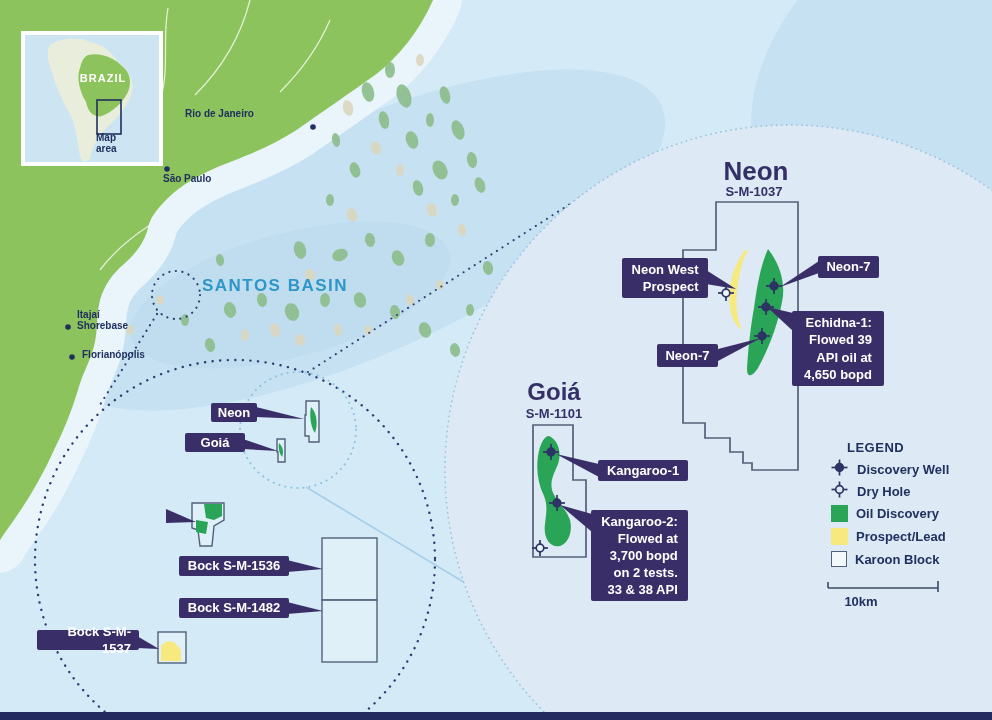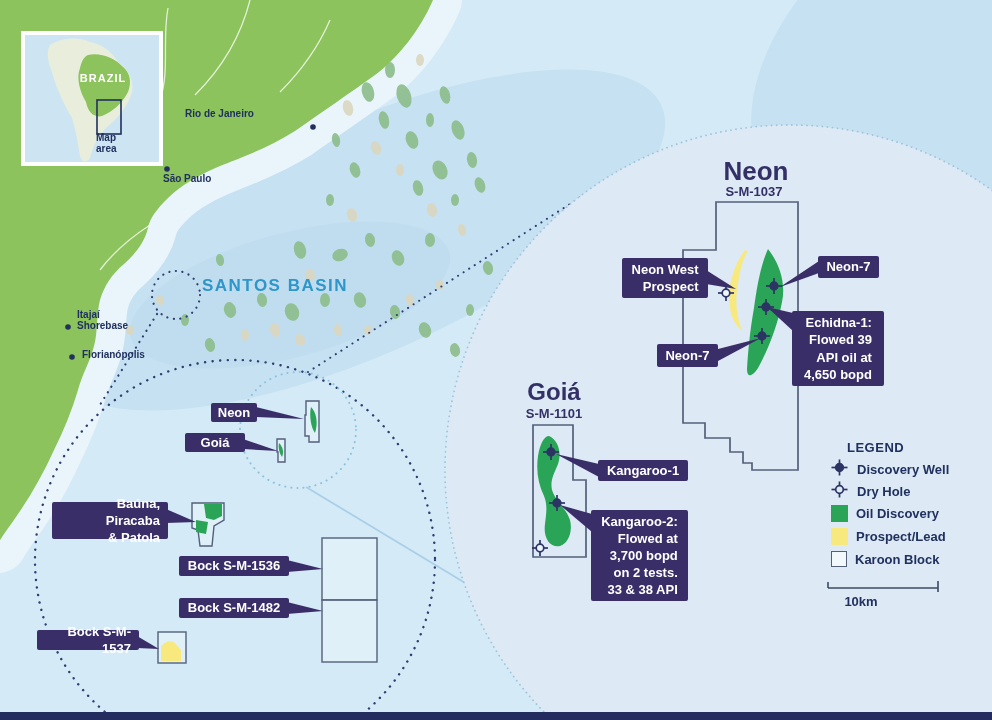--- a/index.html
+++ b/index.html
@@ -242,22 +242,20 @@
 <div class="city" style="left:185px;top:108px;">Rio de Janeiro</div>
 <div class="city" style="left:163px;top:173px;">São Paulo</div>
 <div class="city" style="left:77px;top:309px;">Itajaí
 Shorebase</div>
 <div class="city" style="left:82px;top:349px;">Florianópolis</div>
 
 <div class="basin" style="left:200px;top:276px;width:150px;">SANTOS BASIN</div>
 
 <div class="callout" style="left:211px;top:403px;width:46px;height:19px;">Neon</div>
 <div class="callout" style="left:185px;top:433px;width:60px;height:19px;">Goiá</div>
-<div class="callout" style="left:52px;top:502px;width:116px;height:37px;">Baúna, Piracaba
-&amp; Patola</div>
 <div class="callout" style="left:179px;top:556px;width:110px;height:20px;">Bock S-M-1536</div>
 <div class="callout" style="left:179px;top:598px;width:110px;height:20px;">Bock S-M-1482</div>
 <div class="callout" style="left:37px;top:630px;width:102px;height:20px;">Bock S-M-1537</div>
 
 <div class="maptitle" style="left:706px;top:156px;width:100px;font-size:26px;">Neon</div>
 <div class="maptitle" style="left:704px;top:184px;width:100px;font-size:13px;">S-M-1037</div>
 <div class="maptitle" style="left:504px;top:378px;width:100px;font-size:24px;">Goiá</div>
 <div class="maptitle" style="left:504px;top:406px;width:100px;font-size:13px;">S-M-1101</div>
 
 <div class="callout" style="left:622px;top:258px;width:86px;height:40px;">Neon West

